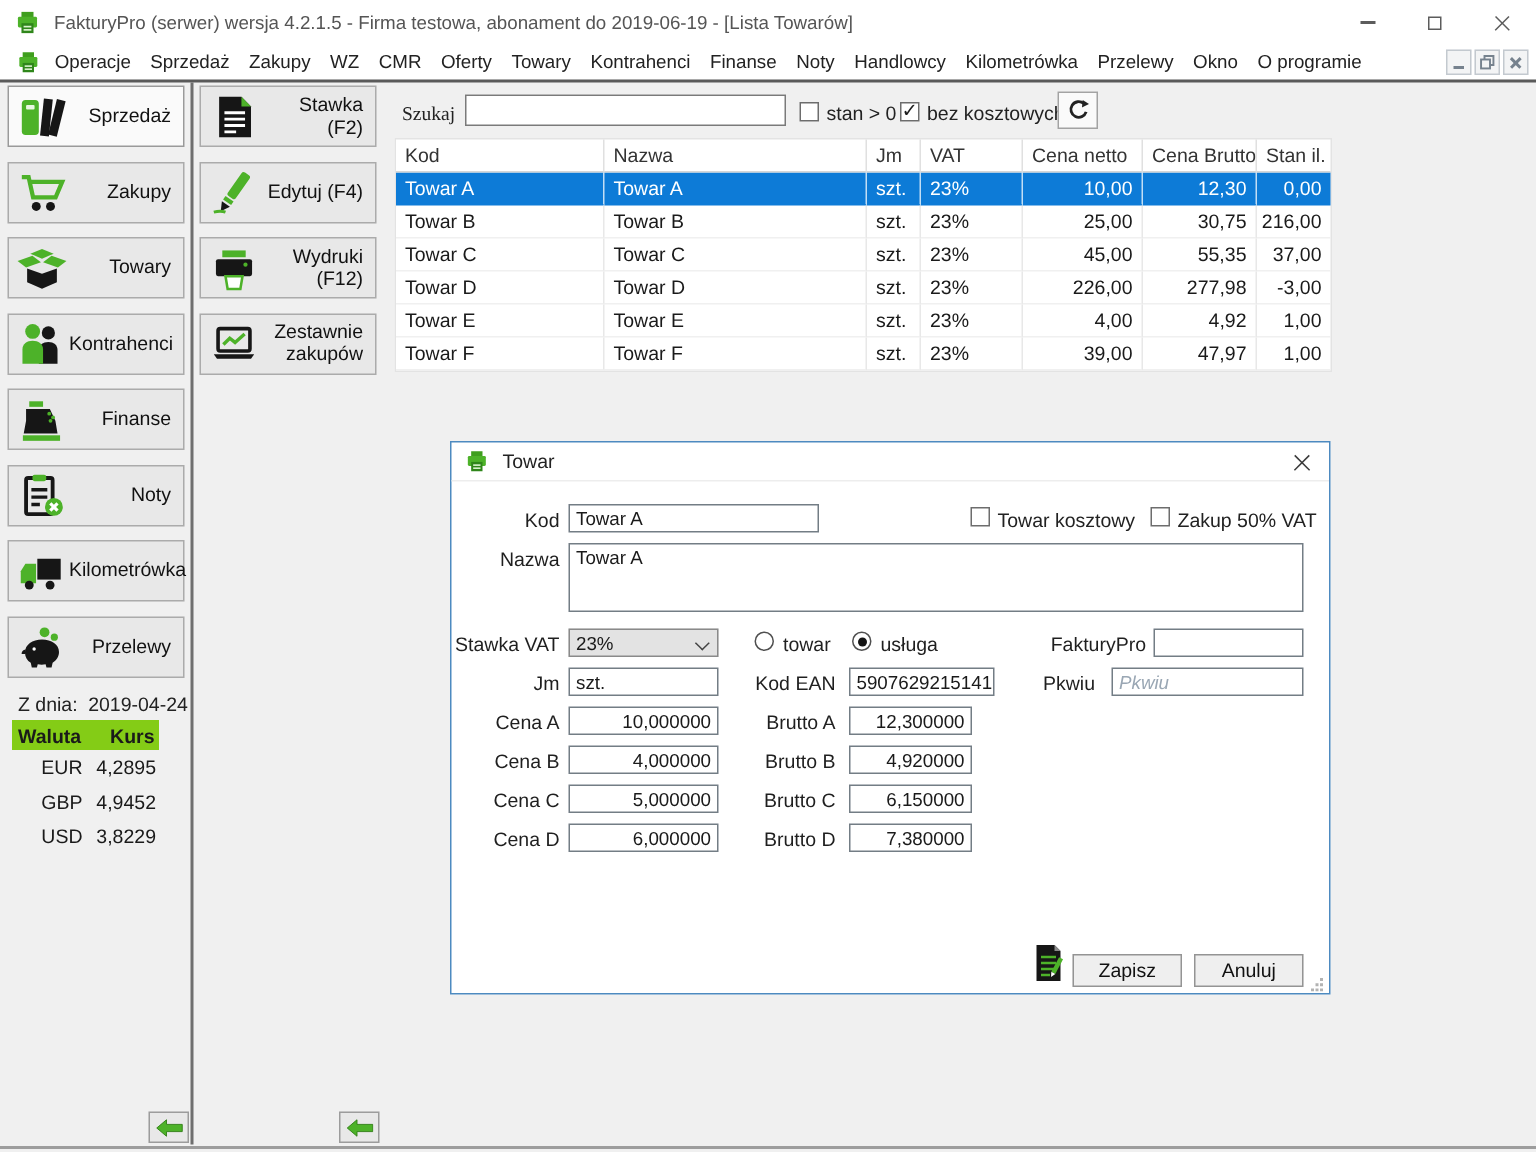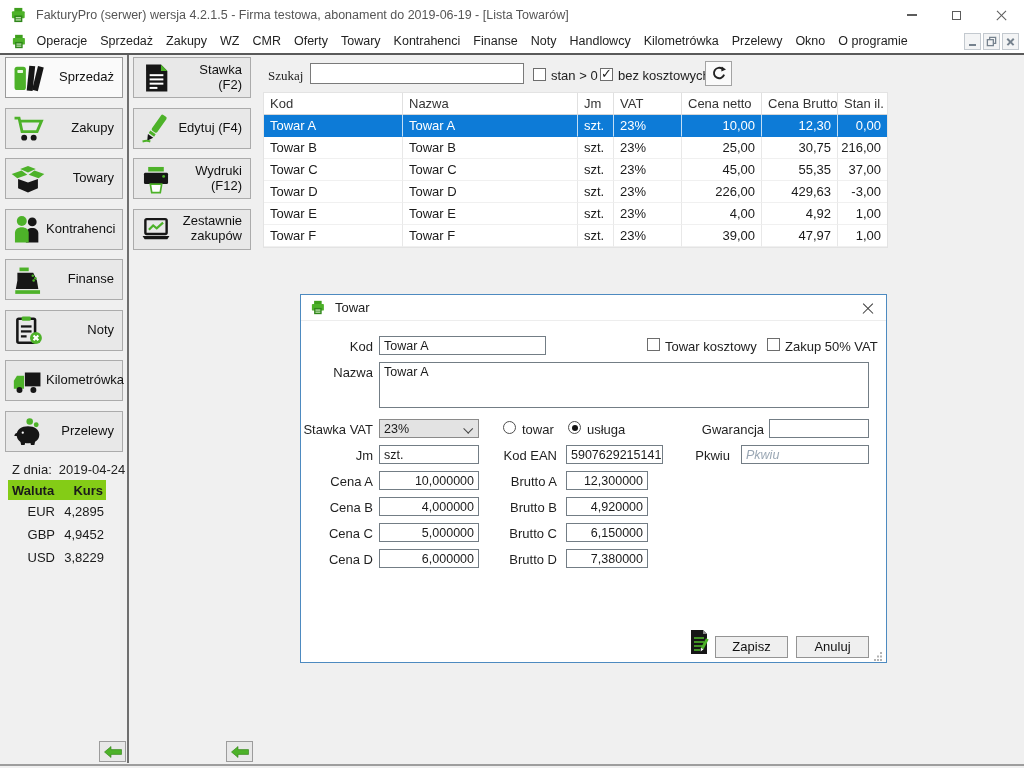--- a/index.html
+++ b/index.html
@@ -463,21 +463,21 @@
           <span class="num">55,35</span>
           <span class="num">37,00</span>
         </div>
 
         <div class="t-row">
           <span>Towar D</span>
           <span>Towar D</span>
           <span>szt.</span>
           <span>23%</span>
           <span class="num">226,00</span>
-          <span class="num">429,63</span>
+          <span class="num">277,98</span>
           <span class="num">-3,00</span>
         </div>
 
         <div class="t-row">
           <span>Towar E</span>
           <span>Towar E</span>
           <span>szt.</span>
           <span>23%</span>
           <span class="num">4,00</span>
           <span class="num">4,92</span>
@@ -523,21 +523,21 @@
     <div class="tarea f-nazwa">Towar A</div>
 
     <div class="fld-label l-vat">Stawka VAT</div>
     <div class="combo f-vat">23%</div>
 
     <span class="radio" id="rad-towar"></span>
     <span class="rad-lbl" id="radlbl-towar">towar</span>
     <span class="radio checked" id="rad-usluga"></span>
     <span class="rad-lbl" id="radlbl-usluga">usługa</span>
 
-    <div class="fld-label l-gwar">Gwarancja</div>
+    <div class="fld-label l-gwar">FakturyPro</div>
     <div class="inp f-gwar"></div>
 
     <div class="fld-label l-jm">Jm</div>
     <div class="inp f-jm">szt.</div>
 
     <div class="fld-label l-ean">Kod EAN</div>
     <div class="inp f-ean">5907629215141</div>
 
     <div class="fld-label l-pkwiu">Pkwiu</div>
     <div class="inp placeholder f-pkwiu">Pkwiu</div>

